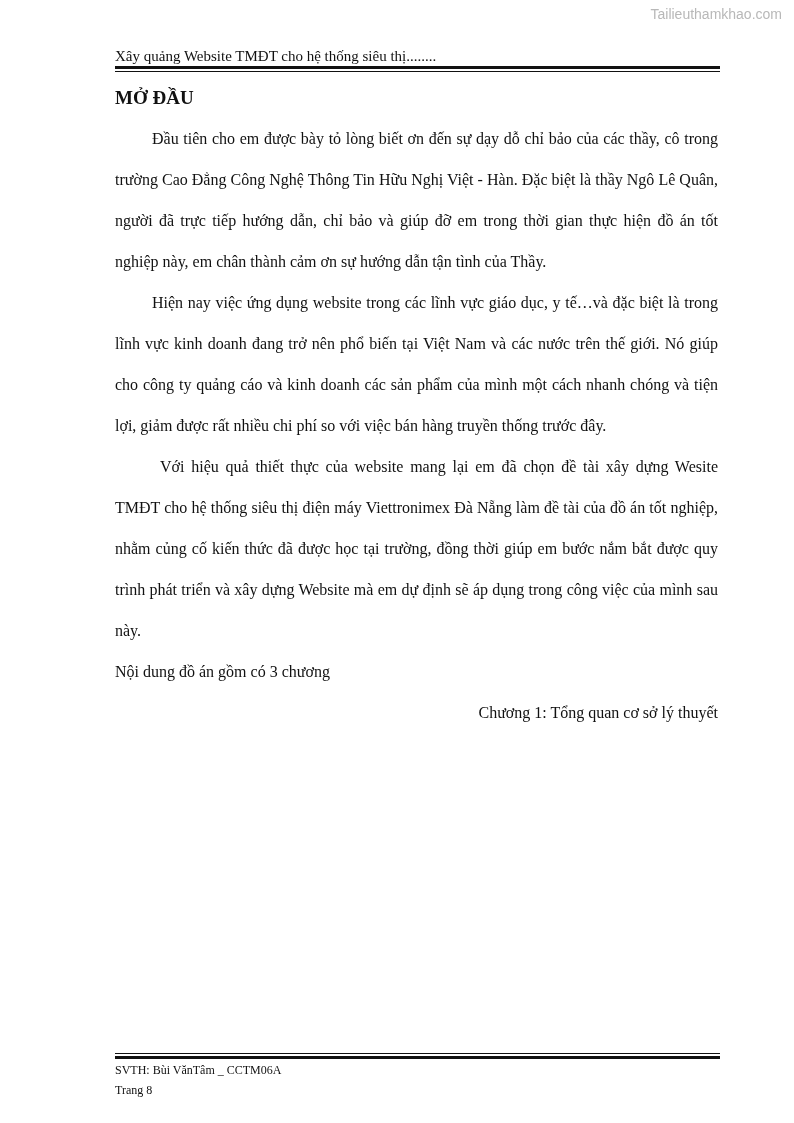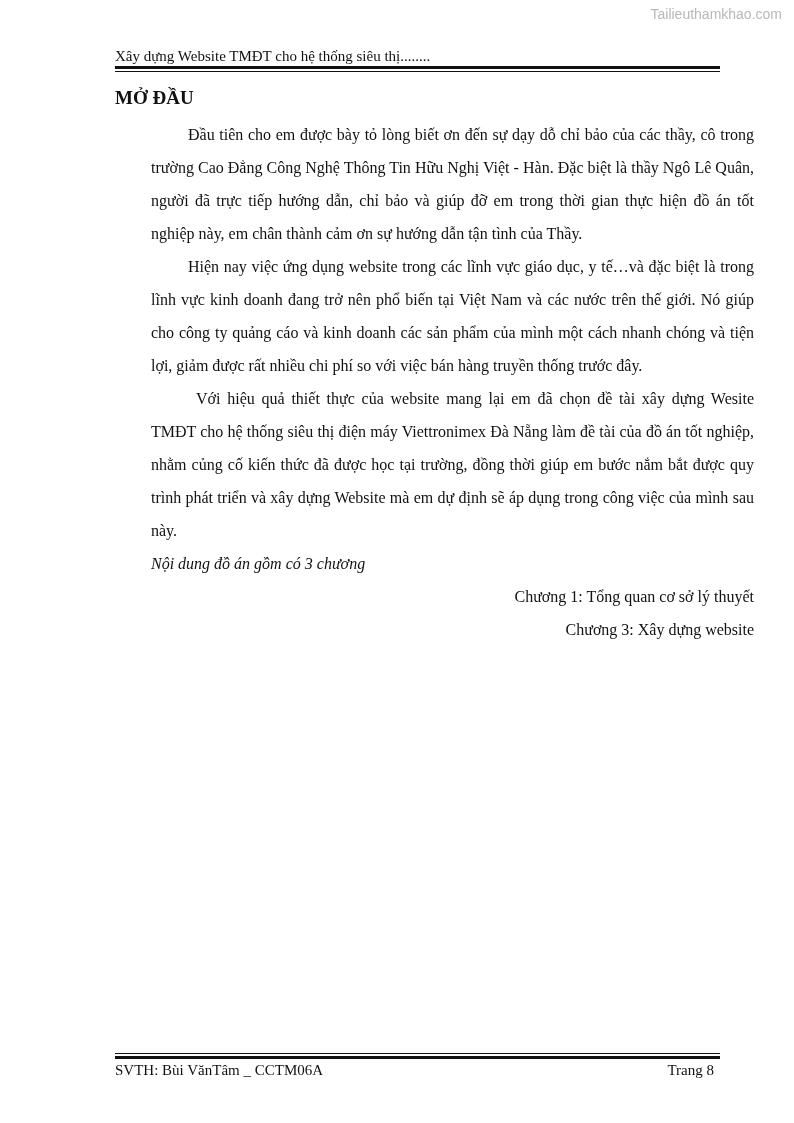--- a/index.html
+++ b/index.html
@@ -5,48 +5,47 @@
     html, body { margin:0; padding:0; background:#ffffff; }
     body { width:794px; height:1123px; position:relative; overflow:hidden;
       font-family:"Liberation Serif", "DejaVu Serif", serif; color:#111; }
     .watermark { position:absolute; top:6px; right:12px; font-family:"Liberation Sans", sans-serif;
       font-size:14px; color:#b8b8b8; }
     .header { position:absolute; left:115px; top:47px; width:605px; font-size:15px; line-height:18px; }
     .rule-top { position:absolute; left:115px; top:66px; width:605px; height:3px; background:#111; }
     .rule-top2 { position:absolute; left:115px; top:71px; width:605px; height:1px; background:#111; }
     .title { position:absolute; left:115px; top:86px; width:605px; 
       font-weight:bold; font-size:19px; line-height:24px; }
-    .body { position:absolute; left:115px; top:118px; width:603px; font-size:16px; line-height:33px;margin-left:36px; }
+    .body { position:absolute; left:115px; top:118px; width:603px; font-size:16px; line-height:41px; }
     .body p { margin:0; text-align:justify; text-indent:37px; }
-    .body p.noindent { text-indent:0;font-style:italic; }
+    .body p.noindent { text-indent:0; }
     .body p.chapter { text-indent:0; padding-left:37px; text-align:right; }
     .body p.extra { text-indent:45px; }
     .rule-bot { position:absolute; left:115px; top:1053px; width:605px; height:1px; background:#111; }
     .rule-bot2 { position:absolute; left:115px; top:1056px; width:605px; height:3px; background:#111; }
-    .footer { position:absolute; left:115px; top:1060px; width:599px; font-size:15px; line-height:20px;
-      display:flex; justify-content:space-between; }
+    .footer { position:absolute; left:115px; top:1060px; width:599px; font-size:12px; line-height:20px;
+      display:flex; justify-content:space-between;flex-direction:column; }
   </style>
 </head>
 <body>
 
 <div class="watermark">Tailieuthamkhao.com</div>
 
-<div class="header">Xây dựng Website TMĐT cho hệ thống siêu thị........</div>
+<div class="header">Xây quảng Website TMĐT cho hệ thống siêu thị........</div>
 <div class="rule-top"></div>
 <div class="rule-top2"></div>
 
 <div class="title">MỞ ĐẦU</div>
 
 <div class="body">
   <p>Đầu tiên cho em được  bày tỏ lòng biết ơn đến sự dạy dỗ chỉ bảo của các thầy, cô trong trường Cao Đẳng Công Nghệ Thông Tin Hữu Nghị Việt - Hàn. Đặc biệt là thầy Ngô Lê Quân, người đã trực tiếp hướng dẫn, chỉ bảo và giúp đỡ em trong thời gian thực hiện đồ án tốt nghiệp này, em chân thành cảm ơn sự hướng dẫn tận tình của Thầy.</p>
   <p>Hiện nay việc ứng dụng website trong các lĩnh vực giáo dục, y tế…và đặc biệt là trong lĩnh vực kinh doanh đang trở nên phổ biến tại Việt Nam và các nước trên thế giới. Nó giúp cho công ty quảng cáo và kinh doanh các sản phẩm của mình một cách nhanh chóng và tiện lợi, giảm được rất nhiều chi phí so với việc bán hàng truyền thống trước đây.</p>
   <p class="extra">Với hiệu quả thiết thực của website mang lại em đã chọn đề tài xây dựng Wesite TMĐT cho hệ thống siêu thị điện máy Viettronimex Đà Nẵng làm đề tài của đồ án tốt nghiệp, nhằm củng cố kiến thức đã được học tại trường, đồng thời giúp em bước nắm bắt được quy trình phát triển và xây dựng Website mà em dự định sẽ áp dụng trong công việc của mình sau này.</p>
   <p class="noindent">Nội dung đồ án gồm có 3 chương</p>
   <p class="chapter">Chương 1: Tổng quan cơ sở lý thuyết</p>
-  <p class="chapter">Chương 3: Xây dựng website</p>
 </div>
 
 <div class="rule-bot"></div>
 <div class="rule-bot2"></div>
 <div class="footer">
   <span>SVTH: Bùi VănTâm _ CCTM06A</span>
   <span>Trang 8</span>
 </div>
 
 </body></html>

